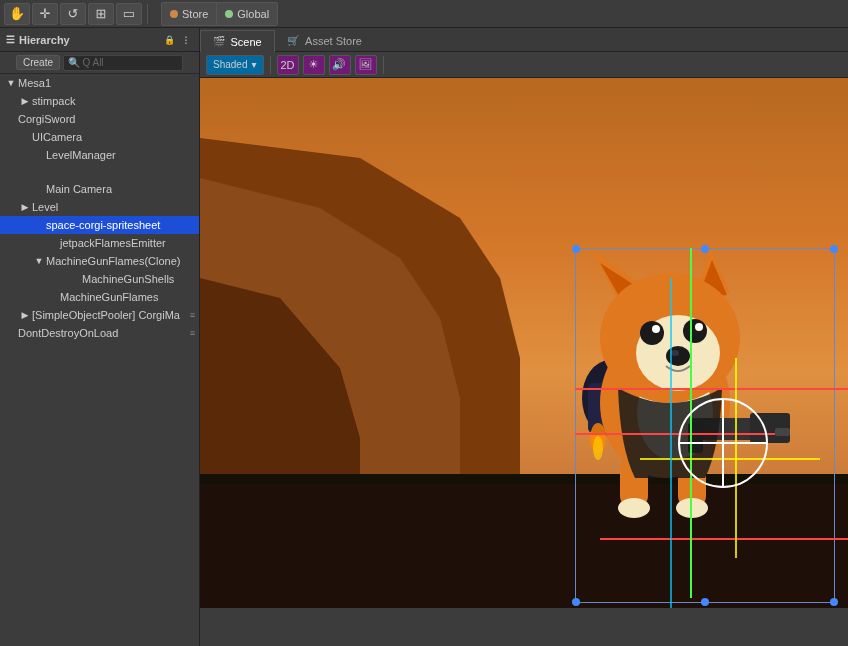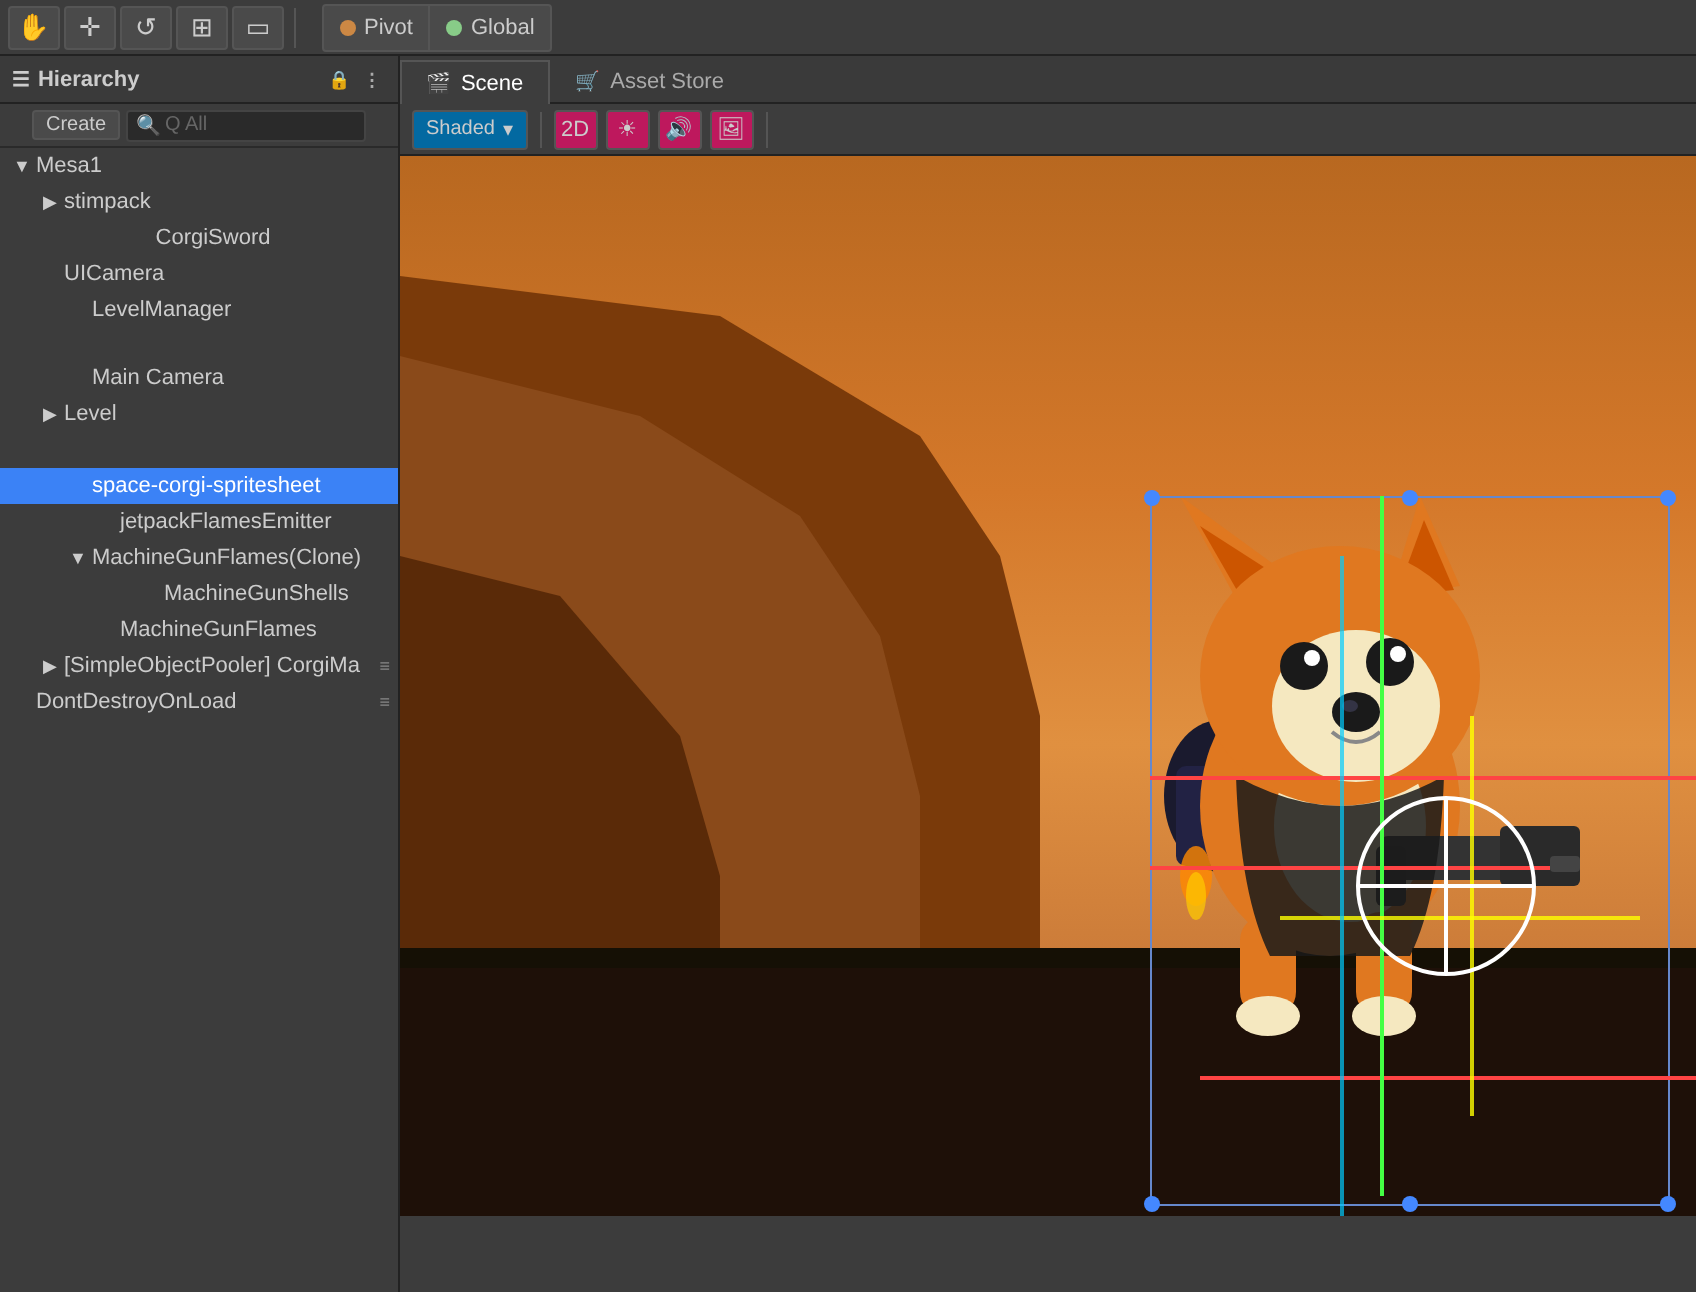--- a/index.html
+++ b/index.html
@@ -122,21 +122,21 @@
       height: 18px;
       display: flex;
       align-items: center;
       padding: 0 4px;
       cursor: pointer;
       color: #ccc;
       font-size: 11px;
       white-space: nowrap;
     }
     .hier-item.selected { background: #3a5a8a; color: #fff; }
-    .hier-item.highlighted { background: #3b82f6; color: #fff; margin-top: 18px; }
+    .hier-item.highlighted { background: #1d4ed8; color: #fff; }
     .hier-arrow { width: 14px; display: inline-block; text-align: center; font-size: 9px; }
     .hier-menu-icon { margin-left: auto; font-size: 9px; color: #888; }
 
     
     #scene-panel {
       flex: 1;
       display: flex;
       flex-direction: column;
     }
     #scene-tabs {
@@ -182,21 +182,21 @@
       border: 1px solid #555;
       border-radius: 2px;
       color: #ccc;
       font-size: 10px;
       padding: 0 6px;
       display: flex; align-items: center; gap: 4px;
       cursor: pointer;
     }
     .scene-tool-btn {
       width: 22px; height: 20px;
-      background: #be185d;
+      background: #701a75;
       border: 1px solid #555;
       border-radius: 2px;
       display: flex; align-items: center; justify-content: center;
       cursor: pointer;
       color: #ccc;
       font-size: 11px;
     }
     .scene-tool-sep { width: 1px; height: 18px; background: #555; margin: 0 2px; }
 
     #scene-viewport {
@@ -216,21 +216,21 @@
 <div id="top-toolbar">
   <div class="toolbar-btn">✋</div>
   <div class="toolbar-btn">✛</div>
   <div class="toolbar-btn">↺</div>
   <div class="toolbar-btn">⊞</div>
   <div class="toolbar-btn">▭</div>
   <div class="toolbar-sep"></div>
   <div class="toolbar-group">
     <div class="toolbar-group-btn">
       <span class="dot-icon dot-icon-orange"></span>
-      <span>Pivot</span>
+      <span>Store</span>
     </div>
     <div class="toolbar-group-btn">
       <span class="dot-icon"></span>
       <span>Global</span>
     </div>
   </div>
 </div>
 
 <div id="main-layout">
 
@@ -255,21 +255,21 @@
       <div class="hier-item" style="padding-left:4px;">
         <span class="hier-arrow">▼</span>
         <span>Mesa1</span>
       </div>
 
       <div class="hier-item" style="padding-left:18px;">
         <span class="hier-arrow">▶</span>
         <span>stimpack</span>
       </div>
 
-      <div class="hier-item" style="justify-content:center;">
+      <div class="hier-item" style="">
         <span class="hier-arrow"></span>
         <span>CorgiSword</span>
       </div>
 
       <div class="hier-item" style="padding-left:18px;">
         <span class="hier-arrow"></span>
         <span>UICamera</span>
       </div>
 
       <div class="hier-item" style="padding-left:32px;">

